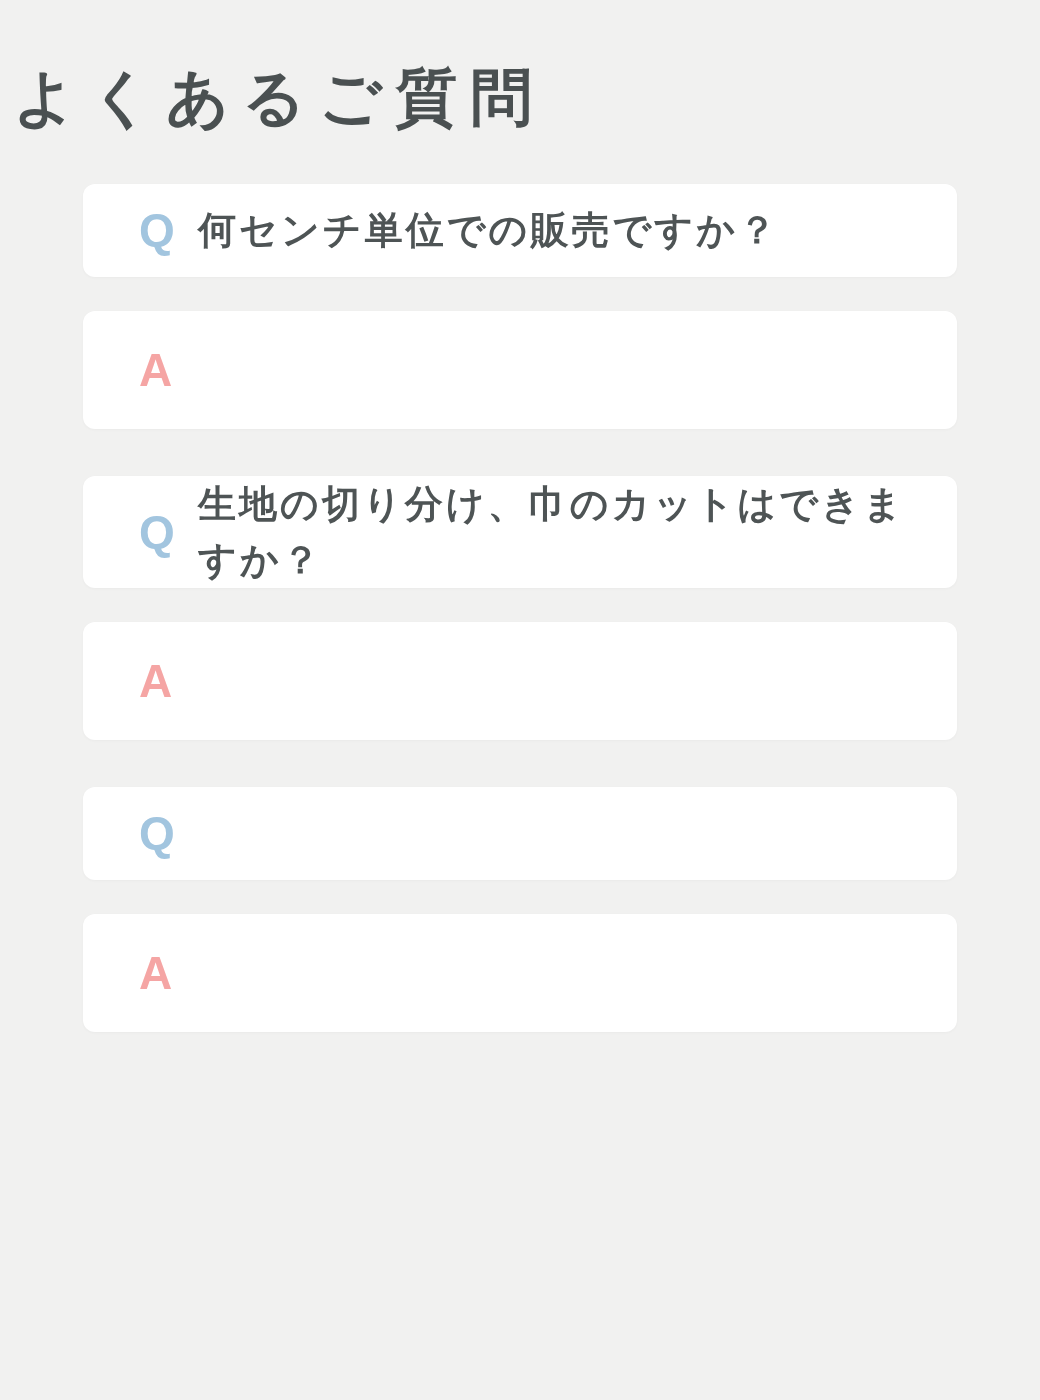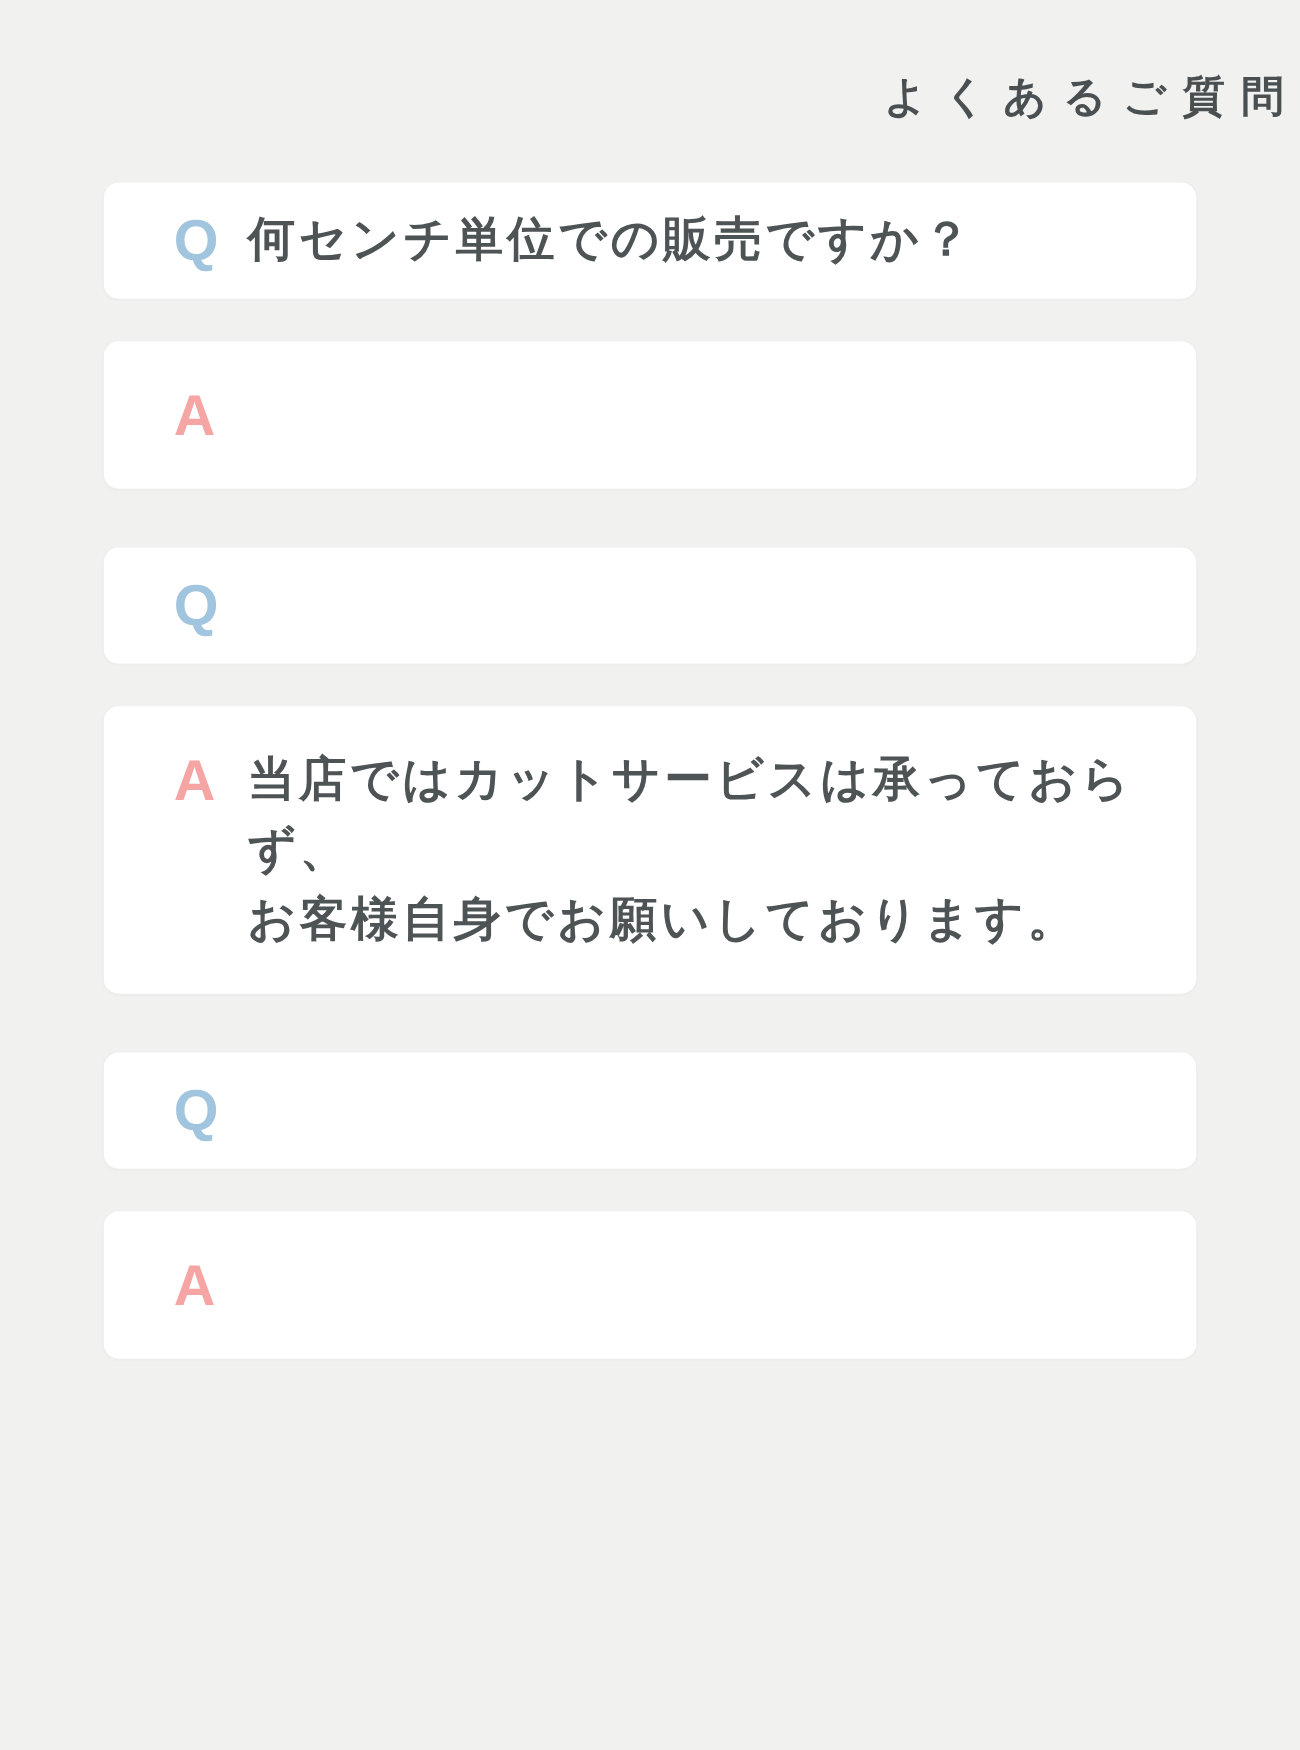--- a/index.html
+++ b/index.html
@@ -17,22 +17,22 @@
     font-family: "Liberation Sans", "DejaVu Sans", sans-serif;
   }
   .page {
     width: 1040px;
     height: 1400px;
     background: var(--bg);
     overflow: hidden;
   }
   .page-title {
     padding-top: 56px;
-    text-align: right;
-    font-size: 34px;
+    text-align: left;
+    font-size: 62px;
     font-weight: 700;
     line-height: 1.35;
     letter-spacing: 13px;
     text-indent: 13px;
     color: var(--title);
   }
   .faq {
     margin: 44px 83px 0 83px;
   }
   .card {
@@ -85,25 +85,24 @@
     <div class="card question">
       <span class="marker q">Q</span>
       <p class="qa-text">何センチ単位での販売ですか？</p>
     </div>
     <div class="card answer">
       <span class="marker a">A</span>
     </div>
 
     <div class="card question">
       <span class="marker q">Q</span>
+      <p class="qa-text">生地の切り分け、巾のカットはできますか？</p>
     </div>
     <div class="card answer">
       <span class="marker a">A</span>
-      <p class="qa-text">当店ではカットサービスは承っておらず、
-お客様自身でお願いしております。</p>
     </div>
 
     <div class="card question">
       <span class="marker q">Q</span>
     </div>
     <div class="card answer">
       <span class="marker a">A</span>
     </div>
 
   </div>

